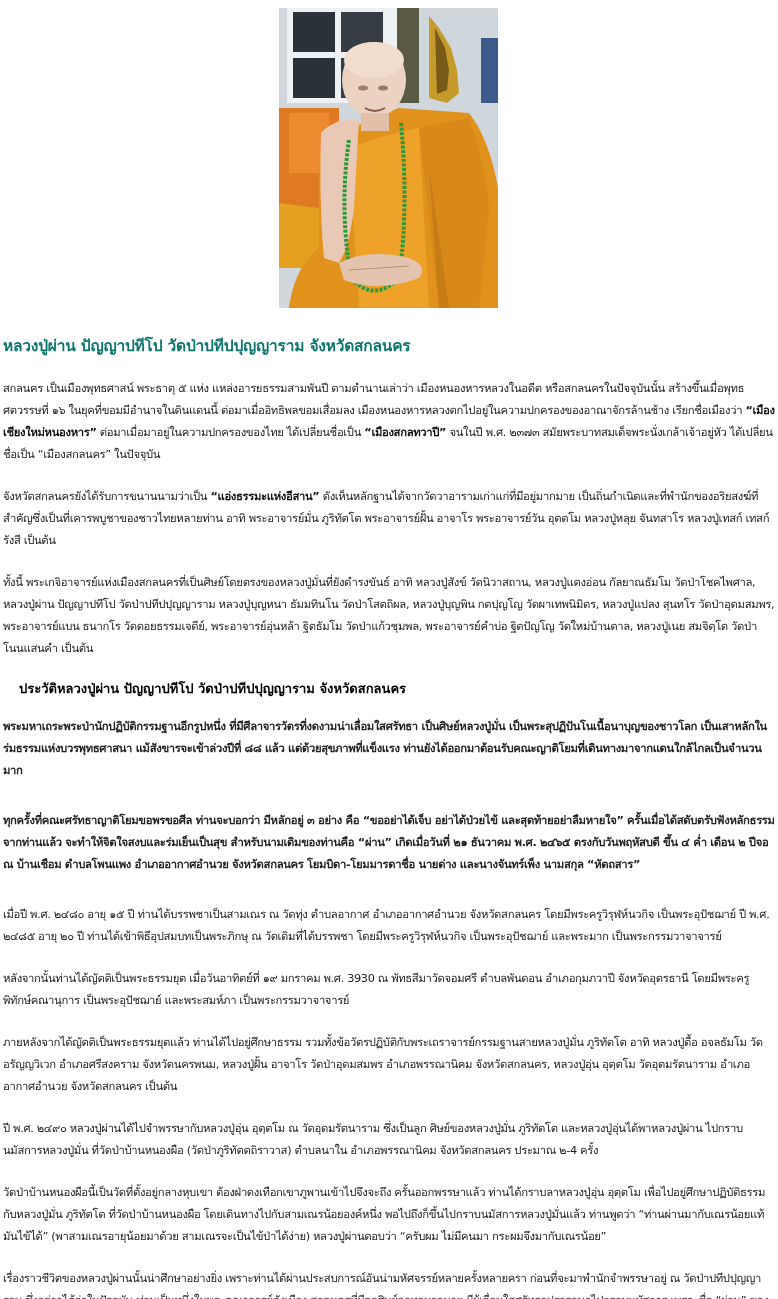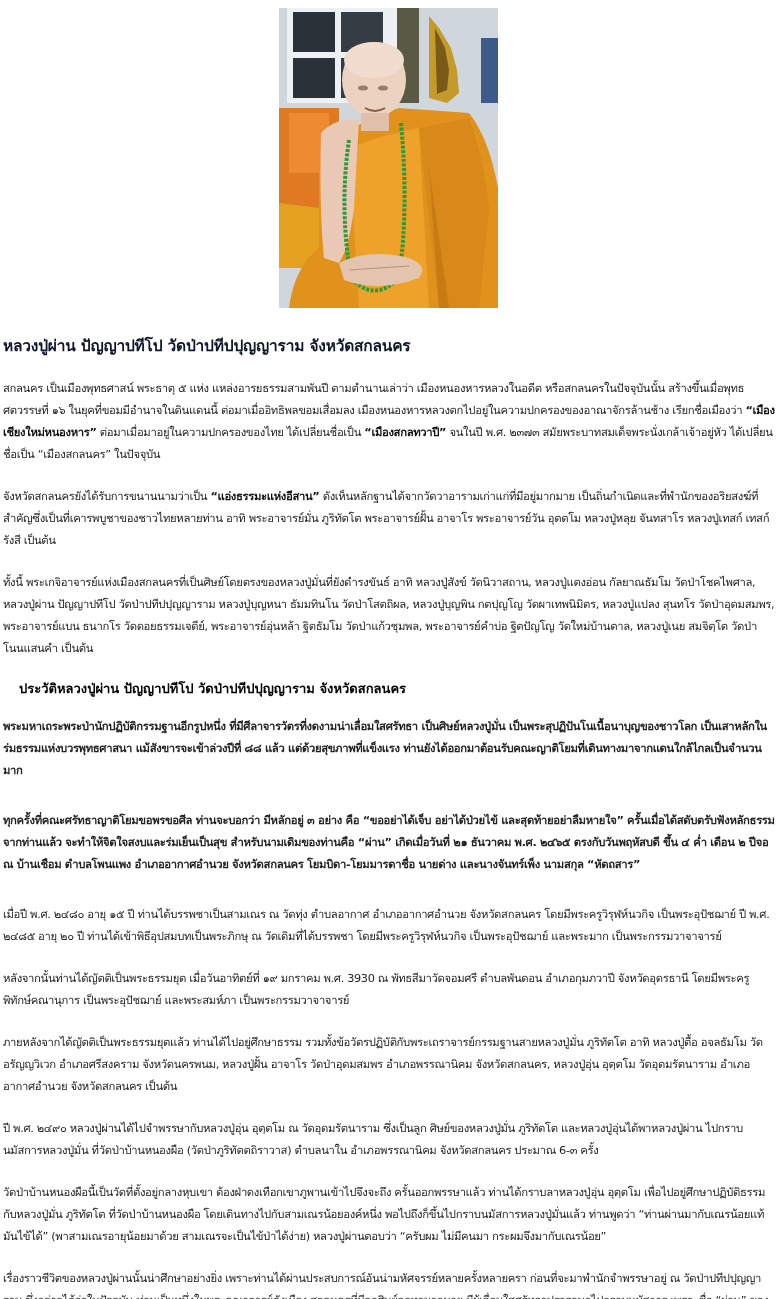--- a/index.html
+++ b/index.html
@@ -29,21 +29,21 @@
     }
     .content {
       position: absolute;
       left: 3px;
       top: 336px;
       width: 772px;
     }
     .title {
       font-size: 15.5px;
       font-weight: bold;
-      color: #0f172a;
+      color: #0f766e;
       margin: 0 0 22px 0;
       line-height: 20px;
       letter-spacing: -0.2px;
     }
     .subtitle {
       font-size: 13px;
       font-weight: bold;
       color: #000000;
       margin: 0 0 18px 16px;
       line-height: 18px;
@@ -119,16 +119,16 @@
     <span>ทั้งนี้ พระเกจิอาจารย์แห่งเมืองสกลนครที่เป็นศิษย์โดยตรงของหลวงปู่มั่นที่ยังดำรงขันธ์ อาทิ หลวงปู่สังข์ วัดนิวาสถาน, หลวงปู่แตงอ่อน กัลยาณธัมโม วัดป่าโชคไพศาล, หลวงปู่ผ่าน ปัญญาปทีโป วัดป่าปทีปปุญญาราม หลวงปู่บุญหนา ธัมมทินโน วัดป่าโสตถิผล, หลวงปู่บุญพิน กตปุญโญ วัดผาเทพนิมิตร, หลวงปู่แปลง สุนทโร วัดป่าอุดมสมพร, พระอาจารย์แบน ธนากโร วัดดอยธรรมเจดีย์, พระอาจารย์อุ่นหล้า ฐิตธัมโม วัดป่าแก้วชุมพล, พระอาจารย์คำบ่อ ฐิตปัญโญ วัดใหม่บ้านตาล, หลวงปู่เนย สมจิตฺโต วัดป่าโนนแสนคำ เป็นต้น</span>
   </p>
 
   <h2 class="subtitle">ประวัติหลวงปู่ผ่าน ปัญญาปทีโป วัดป่าปทีปปุญญาราม จังหวัดสกลนคร</h2>
 
   <p class="gap-lg">พระมหาเถระพระป่านักปฏิบัติกรรมฐานอีกรูปหนึ่ง ที่มีศีลาจารวัตรที่งดงามน่าเลื่อมใสศรัทธา เป็นศิษย์หลวงปู่มั่น เป็นพระสุปฏิปันโนเนื้อนาบุญของชาวโลก เป็นเสาหลักในร่มธรรมแห่งบวรพุทธศาสนา แม้สังขารจะเข้าล่วงปีที่ ๘๘ แล้ว แต่ด้วยสุขภาพที่แข็งแรง ท่านยังได้ออกมาต้อนรับคณะญาติโยมที่เดินทางมาจากแดนใกล้ไกลเป็นจำนวนมาก</p>
   <p class="gap-lg">ทุกครั้งที่คณะศรัทธาญาติโยมขอพรขอศีล ท่านจะบอกว่า มีหลักอยู่ ๓ อย่าง คือ “ขออย่าได้เจ็บ อย่าได้ป่วยไข้ และสุดท้ายอย่าลืมหายใจ” ครั้นเมื่อได้สดับตรับฟังหลักธรรมจากท่านแล้ว จะทำให้จิตใจสงบและร่มเย็นเป็นสุข สำหรับนามเดิมของท่านคือ “ผ่าน” เกิดเมื่อวันที่ ๒๑ ธันวาคม พ.ศ. ๒๔๖๕ ตรงกับวันพฤหัสบดี ขึ้น ๔ ค่ำ เดือน ๒ ปีจอ ณ บ้านเชือม ตำบลโพนแพง อำเภออากาศอำนวย จังหวัดสกลนคร โยมบิดา-โยมมารดาชื่อ นายด่าง และนางจันทร์เพ็ง นามสกุล “หัตถสาร”</p>
   <p>เมื่อปี พ.ศ. ๒๔๘๐ อายุ ๑๕ ปี ท่านได้บรรพชาเป็นสามเณร ณ วัดทุ่ง ตำบลอากาศ อำเภออากาศอำนวย จังหวัดสกลนคร โดยมีพระครูวิรุฬห์นวกิจ เป็นพระอุปัชฌาย์  ปี พ.ศ. ๒๔๘๕ อายุ ๒๐ ปี ท่านได้เข้าพิธีอุปสมบทเป็นพระภิกษุ ณ วัดเดิมที่ได้บรรพชา โดยมีพระครูวิรุฬห์นวกิจ เป็นพระอุปัชฌาย์ และพระมาก เป็นพระกรรมวาจาจารย์</p>
   <p>หลังจากนั้นท่านได้ญัตติเป็นพระธรรมยุต เมื่อวันอาทิตย์ที่ ๑๙ มกราคม พ.ศ. 3930 ณ พัทธสีมาวัดจอมศรี ตำบลพันดอน อำเภอกุมภวาปี จังหวัดอุดรธานี โดยมีพระครูพิทักษ์คณานุการ เป็นพระอุปัชฌาย์ และพระสมห์ภา เป็นพระกรรมวาจาจารย์</p>
   <p>ภายหลังจากได้ญัตติเป็นพระธรรมยุตแล้ว ท่านได้ไปอยู่ศึกษาธรรม รวมทั้งข้อวัตรปฏิบัติกับพระเถราจารย์กรรมฐานสายหลวงปู่มั่น ภูริทัตโต อาทิ หลวงปู่ตื้อ อจลธัมโม วัดอรัญญวิเวก อำเภอศรีสงคราม จังหวัดนครพนม, หลวงปู่ฝั้น อาจาโร วัดป่าอุดมสมพร อำเภอพรรณานิคม จังหวัดสกลนคร, หลวงปู่อุ่น อุตฺตโม วัดอุดมรัตนาราม อำเภออากาศอำนวย จังหวัดสกลนคร เป็นต้น</p>
-  <p>ปี พ.ศ. ๒๔๙๐ หลวงปู่ผ่านได้ไปจำพรรษากับหลวงปู่อุ่น อุตฺตโม ณ วัดอุดมรัตนาราม ซึ่งเป็นลูก ศิษย์ของหลวงปู่มั่น ภูริทัตโต และหลวงปู่อุ่นได้พาหลวงปู่ผ่าน ไปกราบนมัสการหลวงปู่มั่น ที่วัดป่าบ้านหนองผือ (วัดป่าภูริทัตตถิราวาส) ตำบลนาใน อำเภอพรรณานิคม จังหวัดสกลนคร ประมาณ 6-๓  ครั้ง</p>
+  <p>ปี พ.ศ. ๒๔๙๐ หลวงปู่ผ่านได้ไปจำพรรษากับหลวงปู่อุ่น อุตฺตโม ณ วัดอุดมรัตนาราม ซึ่งเป็นลูก ศิษย์ของหลวงปู่มั่น ภูริทัตโต และหลวงปู่อุ่นได้พาหลวงปู่ผ่าน ไปกราบนมัสการหลวงปู่มั่น ที่วัดป่าบ้านหนองผือ (วัดป่าภูริทัตตถิราวาส) ตำบลนาใน อำเภอพรรณานิคม จังหวัดสกลนคร ประมาณ ๒-4  ครั้ง</p>
   <p>วัดป่าบ้านหนองผือนี้เป็นวัดที่ตั้งอยู่กลางหุบเขา ต้องฝ่าดงเทือกเขาภูพานเข้าไปจึงจะถึง ครั้นออกพรรษาแล้ว ท่านได้กราบลาหลวงปู่อุ่น อุตฺตโม เพื่อไปอยู่ศึกษาปฏิบัติธรรมกับหลวงปู่มั่น ภูริทัตโต ที่วัดป่าบ้านหนองผือ โดยเดินทางไปกับสามเณรน้อยองค์หนึ่ง พอไปถึงก็ขึ้นไปกราบนมัสการหลวงปู่มั่นแล้ว ท่านพูดว่า “ท่านผ่านมากับเณรน้อยแท้ มันไข้ได้” (พาสามเณรอายุน้อยมาด้วย สามเณรจะเป็นไข้ป่าได้ง่าย) หลวงปู่ผ่านตอบว่า “ครับผม ไม่มีคนมา กระผมจึงมากับเณรน้อย”</p>
   <p>เรื่องราวชีวิตของหลวงปู่ผ่านนั้นน่าศึกษาอย่างยิ่ง เพราะท่านได้ผ่านประสบการณ์อันน่ามหัศจรรย์หลายครั้งหลายครา ก่อนที่จะมาพำนักจำพรรษาอยู่ ณ วัดป่าปทีปปุญญาราม ซึ่งกล่าวได้ว่าในปัจจุบัน ท่านเป็นหนึ่งในพระคณาจารย์ดังเมือง สกลนครที่มีลูกศิษย์ลูกหามากมาย มีผู้เลื่อมใสศรัทธาปรารถนาไปกราบนมัสการ เพราะชื่อ “ผ่าน” ของท่านเป็นมงคล เปรียบเสมือนการผ่านพ้นสิ่งที่ไม่ดีทั้งหลาย ทำการใด ๆ ก็ผ่านไปด้วยดี ไม่มีติดขัด ด้วยเหตุนี้ พระเครื่องและวัตถุมงคลของหลวงปู่ผ่าน จึงเป็นที่ต้องการของลูกศิษย์ลูกหา เพราะเชื่อในพลังบารมีที่เกิดจากการประพฤติปฏิบัติดีของท่าน</p>
 </div>
 
 </body></html>

